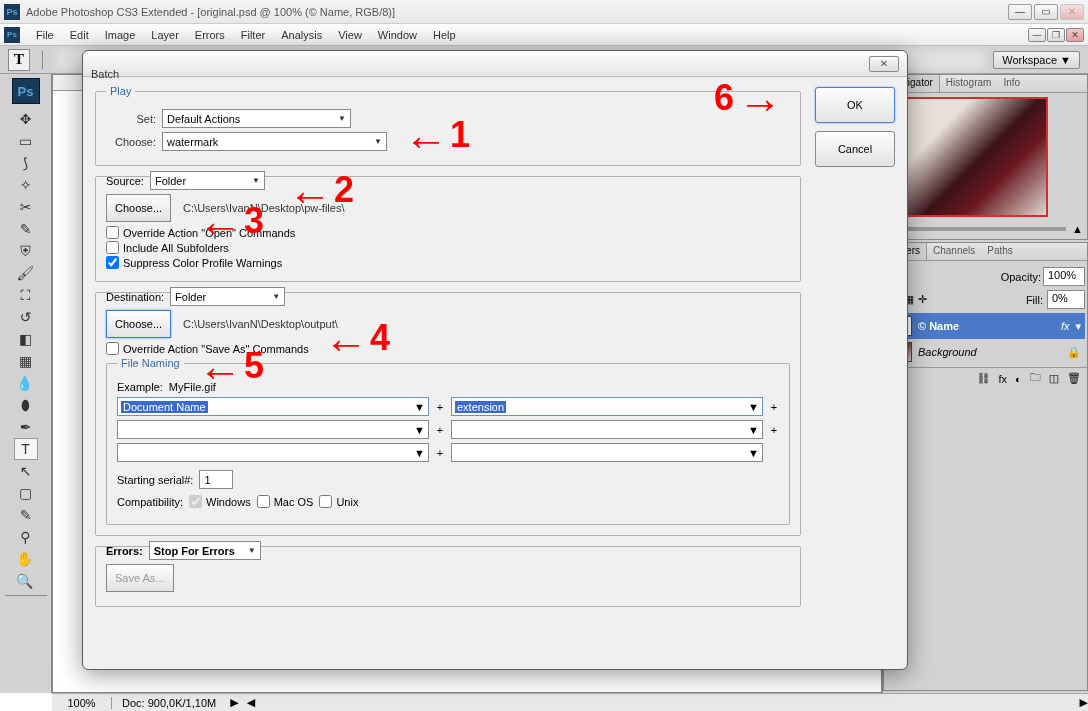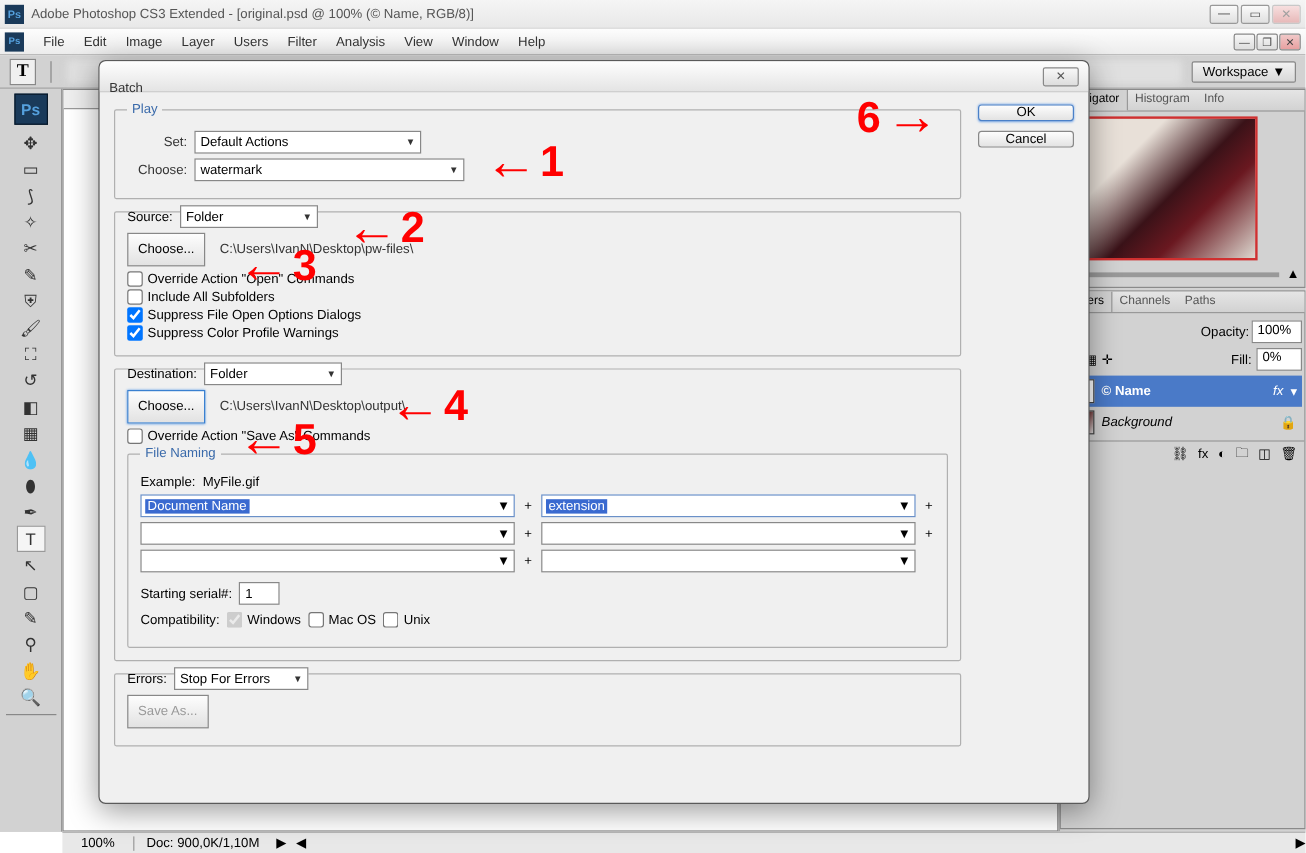--- a/index.html
+++ b/index.html
@@ -57,21 +57,21 @@
 .thumb{width:22px;height:20px;background:#fff;border:1px solid #444;}
 
 
 .dialog { position: absolute; left: 82px; top: 50px; width: 826px; height: 620px; background:#f0f0f0; border:1px solid #5a5a5a; border-radius:6px; box-shadow:0 5px 25px rgba(0,0,0,.4); z-index:10; }
 .dlg-title{height:26px;background:linear-gradient(#fefefe,#e4e4e4);border-bottom:1px solid #bbb;border-radius:6px 6px 0 0;display:flex;align-items:center;padding:0 8px;}
 .dlg-title .t{flex:1;color:#333;margin-top:20px;}
 .dlg-x{width:30px;height:16px;border:1px solid #888;border-radius:2px;background:linear-gradient(#f8f8f8,#ddd);display:flex;align-items:center;justify-content:center;font-size:10px;color:#555;}
 .dlg-body{padding:8px 12px;display:flex;gap:14px;}
 .dlg-main{flex:1;}
 .dlg-btns{width:80px;display:flex;flex-direction:column;gap:8px;padding-top:2px;}
-.btn{height:14px;border:1px solid #888;border-radius:3px;background:linear-gradient(#fdfdfd,#e3e3e3);display:flex;align-items:center;justify-content:center;font-size:11px;}
+.btn{height:36px;border:1px solid #888;border-radius:3px;background:linear-gradient(#fdfdfd,#e3e3e3);display:flex;align-items:center;justify-content:center;font-size:11px;}
 .btn.def{border:1px solid #4a80c8;box-shadow:0 0 2px #6aa0e8;}
 fieldset{border:1px solid #b0b0b0;border-radius:2px;padding:8px 10px 10px;margin-bottom:10px;}
 legend{padding:0 4px;color:#3a6aaa;}
 .row{display:flex;align-items:center;margin:4px 0;gap:6px;}
 .lbl{color:#333;text-align:right;}
 .sel-box,.combo{background:#fff;border:1px solid #888;height:19px;padding:1px 4px;display:flex;align-items:center;justify-content:space-between;}
 .combo .arr{color:#333;font-size:8px;}
 .chk{display:flex;align-items:center;gap:4px;margin:2px 0;}
 .chk input{width:13px;height:13px;}
 .txt-in{border:1px solid #888;background:#fff;height:19px;padding:1px 4px;}
@@ -101,21 +101,21 @@
   </div>
 </div>
 
 <div class="menubar">
   <div class="ps-small">Ps</div>
   <div id="menu-holder" style="display:flex;">
       <div class="menu-item">File</div>
       <div class="menu-item">Edit</div>
       <div class="menu-item">Image</div>
       <div class="menu-item">Layer</div>
-      <div class="menu-item">Users</div>
+      <div class="menu-item">Errors</div>
       <div class="menu-item">Filter</div>
       <div class="menu-item">Analysis</div>
       <div class="menu-item">View</div>
       <div class="menu-item">Window</div>
       <div class="menu-item">Help</div>
     </div>
   <div class="doc-btns">
     <div class="doc-btn">—</div>
     <div class="doc-btn">❐</div>
     <div class="doc-btn doc-close">✕</div>
@@ -273,24 +273,20 @@
         <label class="chk">
             <input type="checkbox" style="">
             <span>Override Action "Open" Commands</span>
           </label>
         <label class="chk">
             <input type="checkbox" style="">
             <span>Include All Subfolders</span>
           </label>
         <label class="chk">
             <input type="checkbox" checked="" style="">
-            <span>Suppress File Open Options Dialogs</span>
-          </label>
-        <label class="chk">
-            <input type="checkbox" checked="" style="">
             <span>Suppress Color Profile Warnings</span>
           </label>
       </fieldset>
 
       <fieldset>
         <div class="row" style="margin-top:-14px;">
           <span>Destination:</span>
           <div class="combo" style="width:115px;">
             <span>Folder</span>
               <span class="arr">▼</span>
@@ -362,21 +358,21 @@
               </label>
             <label class="chk">
                 <input type="checkbox" style="">
                 <span>Unix</span>
               </label>
           </div>
         </fieldset>
       </fieldset>
 
       <fieldset style="margin-bottom:0;">
-        <div class="row" style="margin-top:-14px;">
+        <div class="row" style="margin-top:-14px;font-weight:bold;">
           <span>Errors:</span>
           <div class="combo" style="width:112px;">
             <span>Stop For Errors</span>
               <span class="arr">▼</span>
           </div>
         </div>
         <div class="row">
           <div class="btn-sm dis">Save As...</div>
         </div>
       </fieldset>

